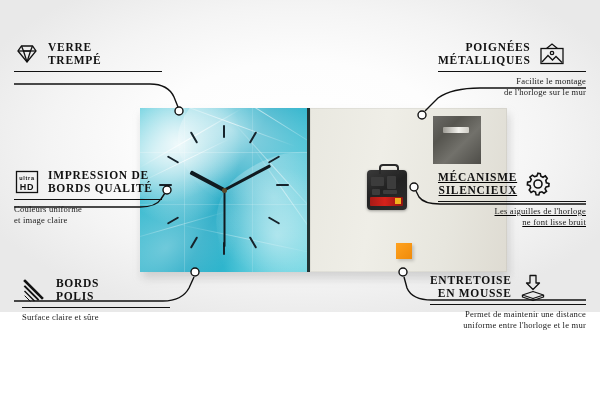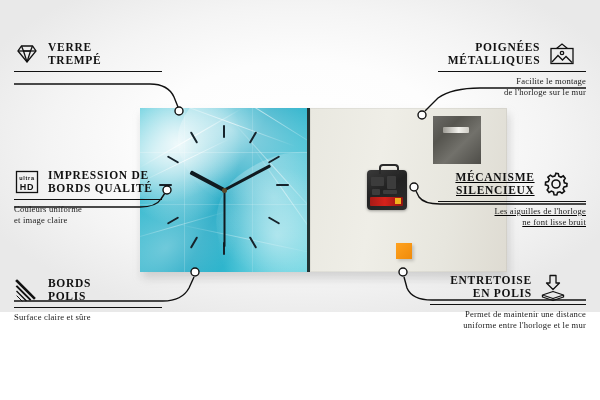--- a/index.html
+++ b/index.html
@@ -73,21 +73,21 @@
     box-shadow:2px 2px 3px rgba(0,0,0,.18);
   }
   
   .callout{position:absolute;}
   .c-left{text-align:left;}
   .c-right{text-align:right;}
   .c-head{
     display:flex;align-items:center;gap:8px;
     font-weight:bold;font-size:11.5px;letter-spacing:.7px;color:#111;line-height:13px;
   }
-  .c-right .c-head{justify-content:center;}
+  .c-right .c-head{justify-content:flex-start;}
   .c-title{white-space:pre-line;}
   .c-rule{height:1px;background:#111;margin:4px 0 4px;}
   .c-desc{
     font-size:8.6px;line-height:10.5px;color:#1a1a1a;white-space:pre-line;letter-spacing:.2px;
   }
   .ico{flex:0 0 auto;display:block;}
   svg{display:block;overflow:visible;}
   #wires{position:absolute;left:0;top:0;width:600px;height:400px;pointer-events:none;}
 </style>
 </head>
@@ -203,21 +203,21 @@
         </svg>
       </span>
       <span class="c-title">IMPRESSION DE
 BORDS QUALITÉ</span>
     </div>
     <div class="c-rule"></div>
     <div class="c-desc">Couleurs uniforme
 et image claire</div>
   </div>
 
-  <div class="callout c-left" style="left:14px;top:277px;width:148px;">
+  <div class="callout c-left" style="left:22px;top:277px;width:148px;">
     <div class="c-head">
       <span class="ico">
         <svg width="26" height="22" viewBox="0 0 26 22">
           <g stroke="#111" fill="none" stroke-linecap="square">
             <path d="M3 2 L20 19" stroke-width="2.6"></path>
             <path d="M3 7.5 L16 20.5" stroke-width="1.9"></path>
             <path d="M3 12.5 L12 21.5" stroke-width="1.4"></path>
             <path d="M3 17 L8 22" stroke-width="1"></path>
           </g>
         </svg>
@@ -268,21 +268,21 @@
       </span>
     </div>
     <div class="c-rule"></div>
     <div class="c-desc">Les aiguilles de l'horloge
 ne font lisse bruit</div>
   </div>
 
   <div class="callout c-right" style="left:430px;top:274px;width:156px;">
     <div class="c-head">
       <span class="c-title">ENTRETOISE
-EN POLIS</span>
+EN MOUSSE</span>
       <span class="ico">
         <svg width="26" height="26" viewBox="0 0 26 26">
           <g fill="none" stroke="#111" stroke-width="1.3" stroke-linejoin="round">
             <path d="M10 1.5 L16 1.5 L16 9 L19.5 9 L13 15.5 L6.5 9 L10 9 Z"></path>
             <path d="M13 17.5 L23.5 21 L13 24.5 L2.5 21 Z"></path>
             <path d="M2.5 21 L2.5 23 L13 26.5 L23.5 23 L23.5 21"></path>
           </g>
         </svg>
       </span>
     </div>

